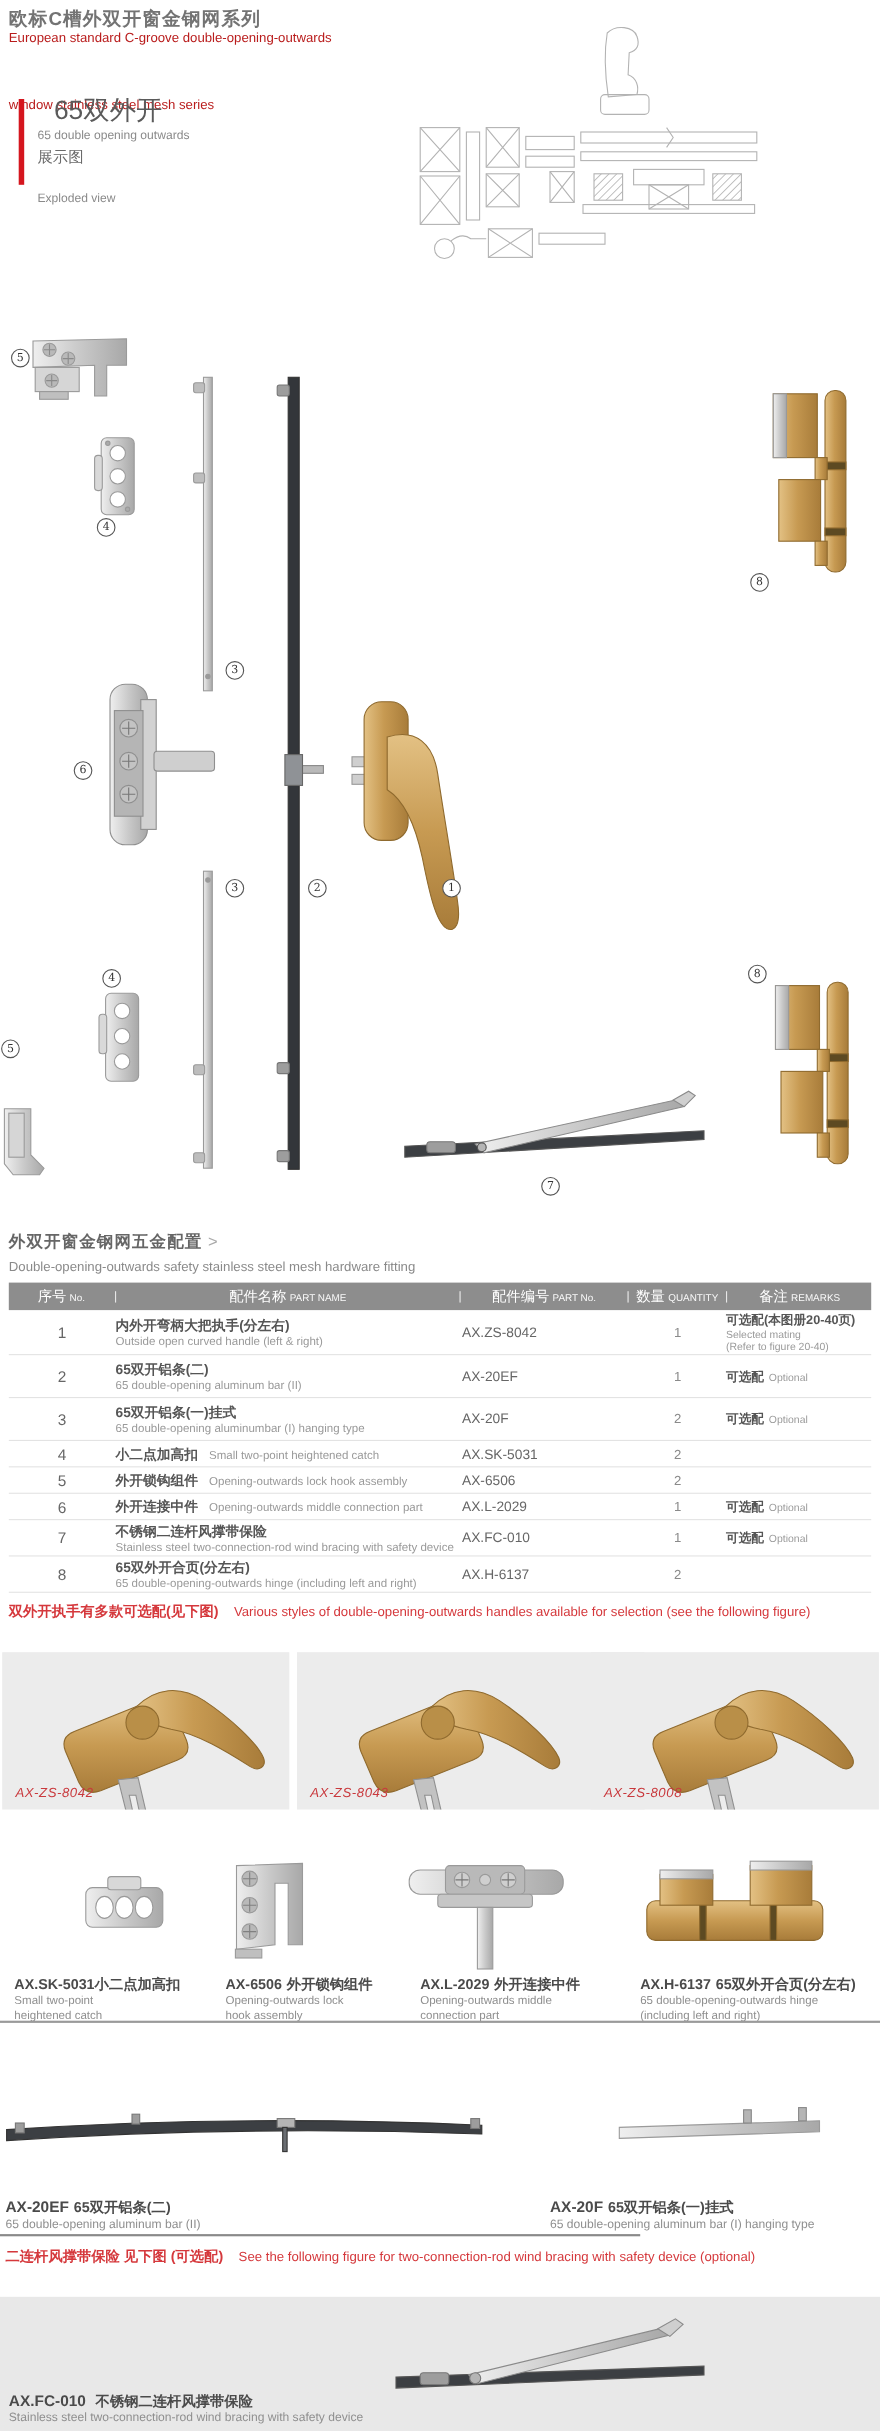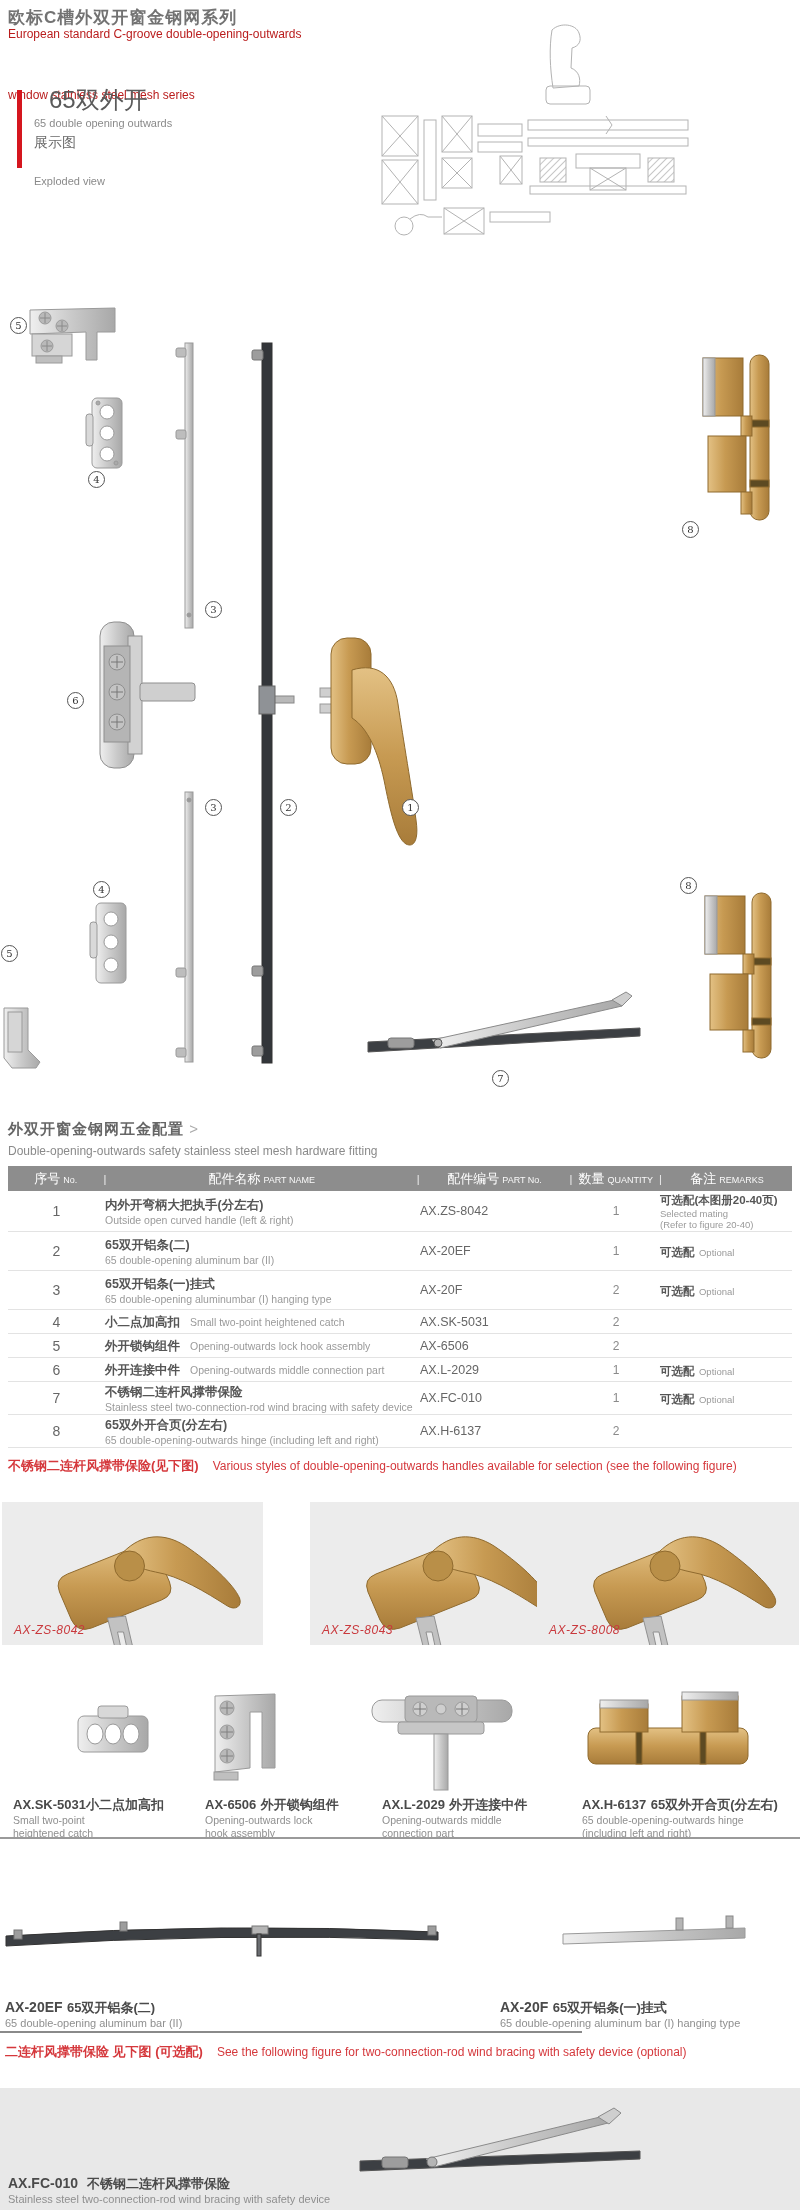--- a/index.html
+++ b/index.html
@@ -352,41 +352,41 @@
         <div class="nm-zh">65双外开合页(分左右)</div>
         <div class="nm-en">65 double-opening-outwards hinge (including left and right)</div>
       </div>
       <div class="c-code code">AX.H-6137</div>
       <div class="c-qty qty">2</div>
       <div class="c-rem"></div>
     </div>
   </div>
 
   <div class="abs" style="left:8px;top:1456px;white-space:nowrap;">
-    <span class="note-zh">不锈钢二连杆风撑带保险(见下图)</span><span class="note-en">Various styles of double-opening-outwards handles available for selection (see the following figure)</span>
+    <span class="note-zh">双外开执手有多款可选配(见下图)</span><span class="note-en">Various styles of double-opening-outwards handles available for selection (see the following figure)</span>
   </div>
 
   <svg width="0" height="0" style="position:absolute;">
     <defs>
       <g id="gold-handle">
         <path d="M30 62 l70 -28 q14 -5 20 8 l12 28 q5 13 -8 18 l-70 28 q-14 5 -20 -8 l-12 -28 q-5 -13 8 -18 z" fill="url(#goldv)" stroke="#8f6a2e"></path>
         <path d="M86 40 c18 -18 40 -20 62 -6 c24 16 48 38 54 52 c3 8 -4 13 -12 8 c-22 -14 -48 -30 -72 -34 c-14 -3 -24 -6 -32 -20 z" fill="url(#gold)" stroke="#8f6a2e"></path>
         <circle cx="92" cy="54" r="15" fill="#b98f48" stroke="#8f6a2e"></circle>
         <path d="M70 106 l7 28 l6 0 l-3 -14 l6 0 l3 14 l6 0 l-7 -30 z" fill="#c2c2c2" stroke="#909090"></path>
       </g>
     </defs>
   </svg>
 
   <div class="card" style="left:2px;top:1502px;width:261px;height:143px;">
     <svg width="261" height="143" viewBox="0 0 240 143">
         <use href="#gold-handle" x="25" y="10"></use>
       </svg>
     <div class="card-label">AX-ZS-8042</div>
   </div>
-  <div class="card" style="left:270px;top:1502px;width:316px;height:143px;margin-left:40px;">
+  <div class="card" style="left:270px;top:1502px;width:316px;height:143px;">
     <svg width="262" height="143" viewBox="0 0 240 143">
         <use href="#gold-handle" x="25" y="10"></use>
       </svg>
     <div class="card-label">AX-ZS-8043</div>
   </div>
   <div class="card" style="left:537px;top:1502px;width:262px;height:143px;">
     <svg width="262" height="143" viewBox="0 0 240 143">
         <use href="#gold-handle" x="25" y="10"></use>
       </svg>
     <div class="card-label">AX-ZS-8008</div>

